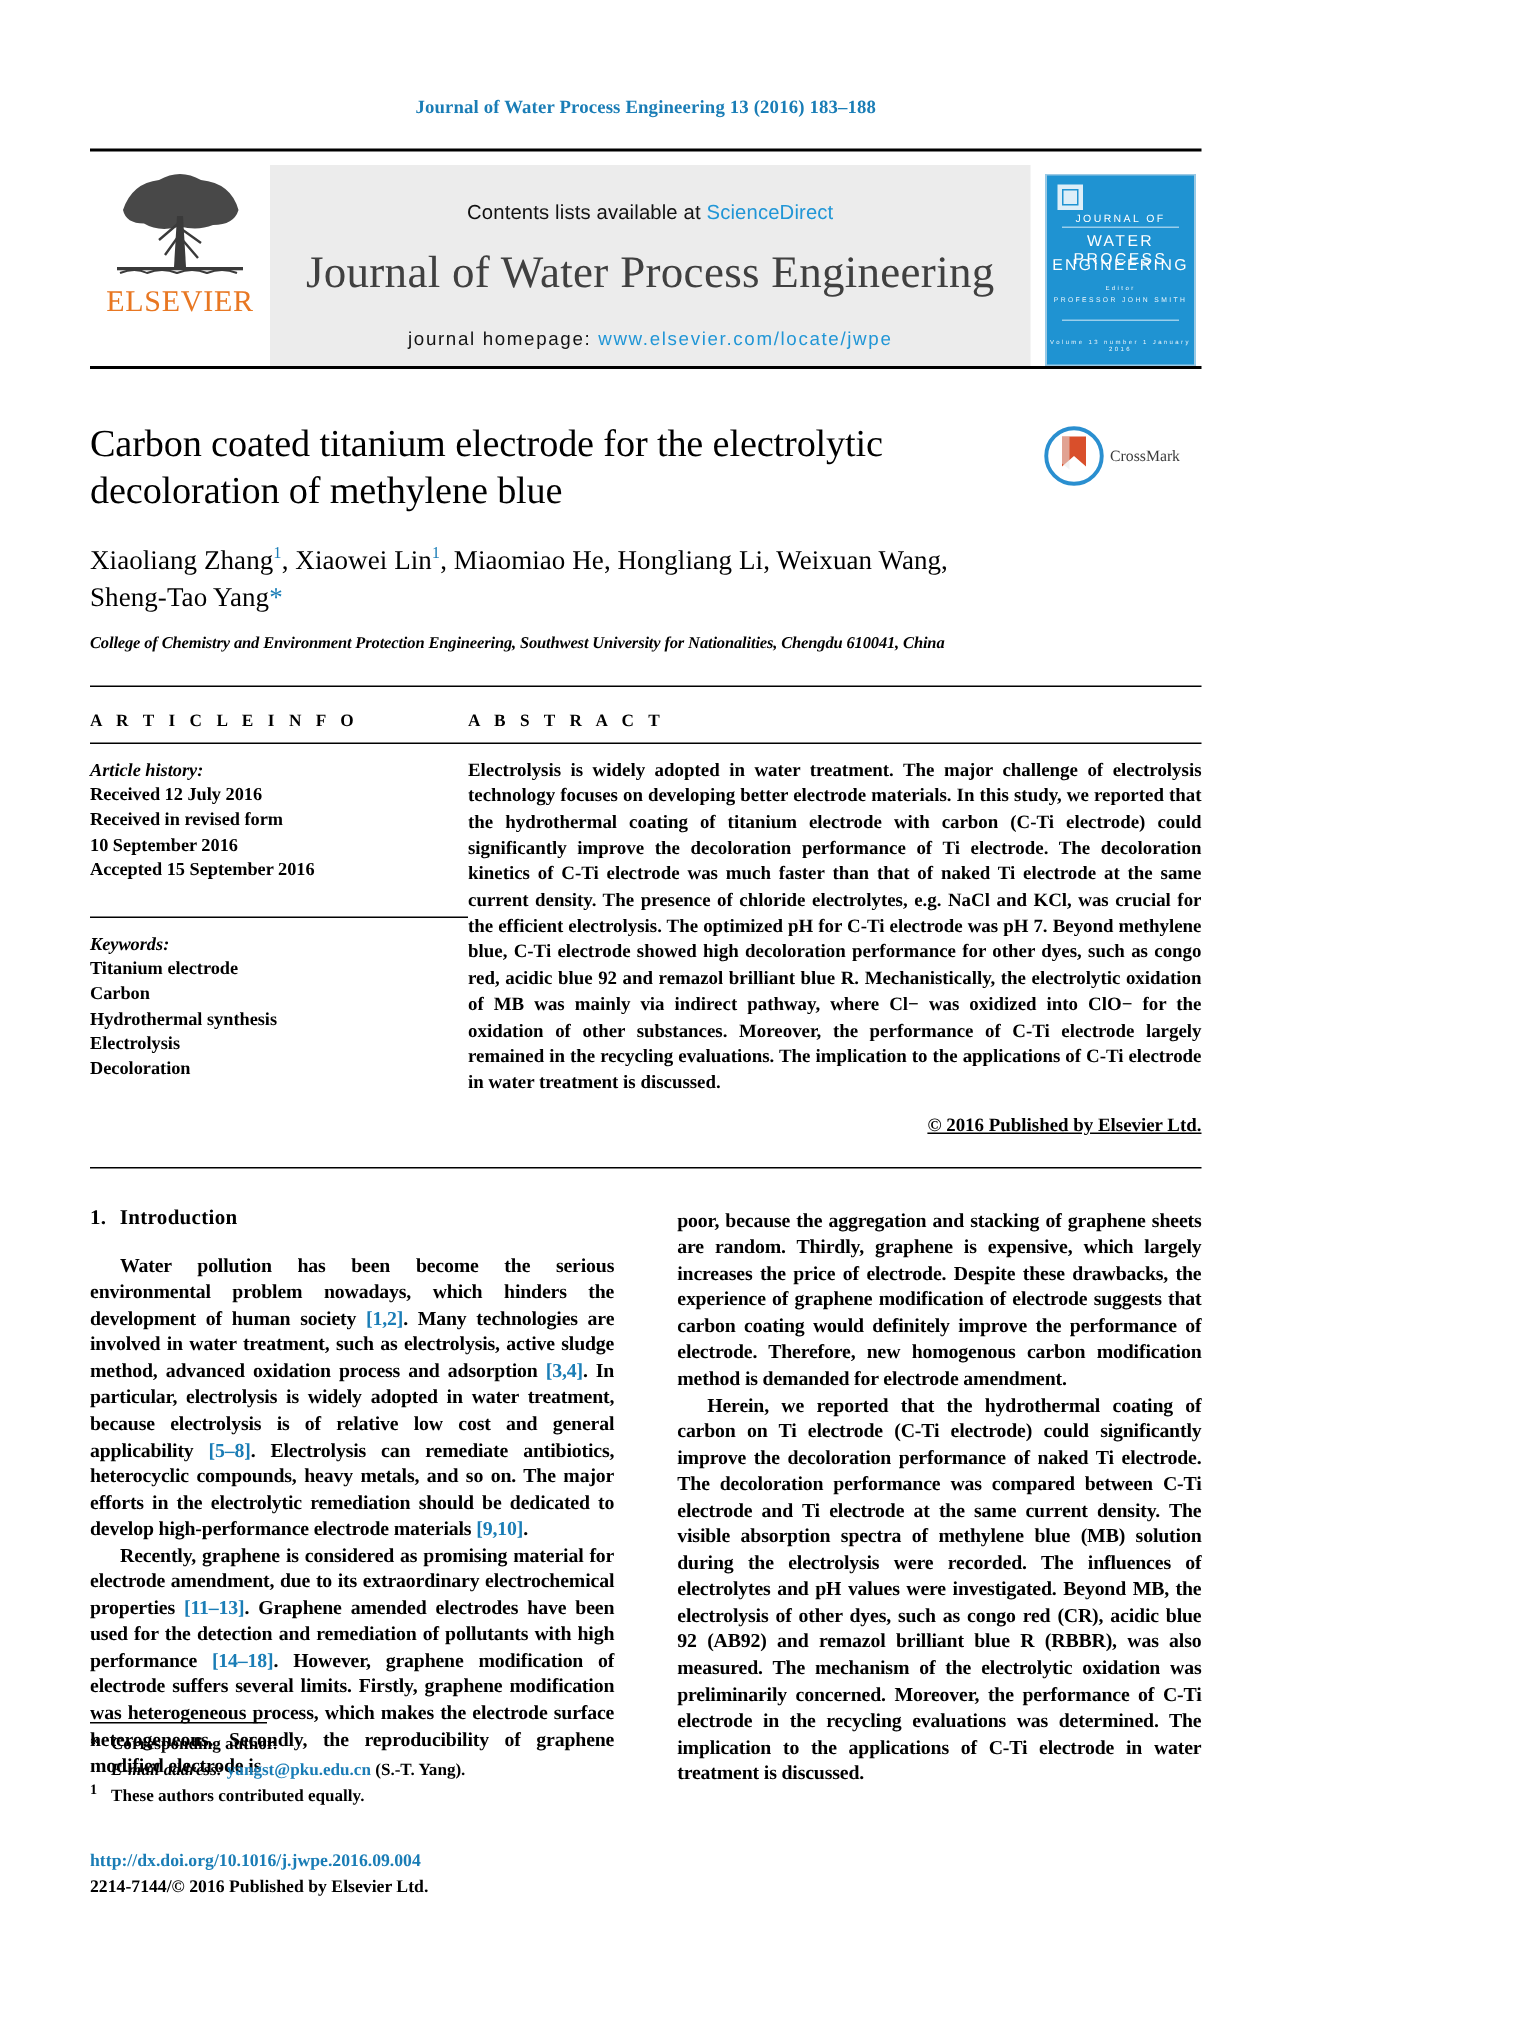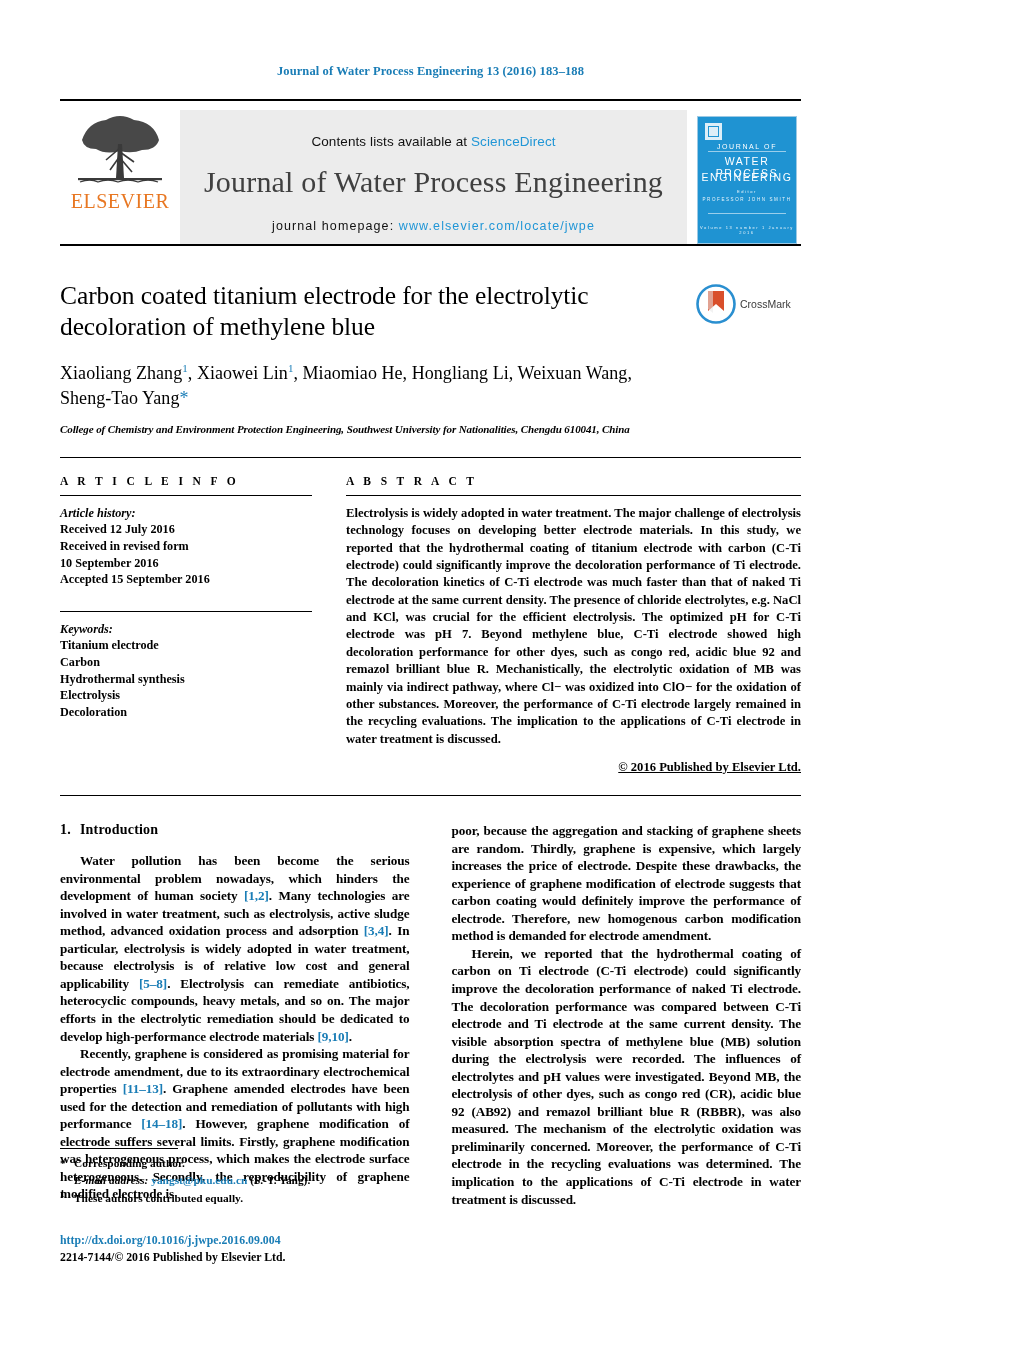--- a/index.html
+++ b/index.html
@@ -172,34 +172,33 @@
   }
   .crossmark {
     flex: 0 0 105px;
     width: 105px;
     display: flex;
     align-items: center;
     gap: 4px;
     padding-top: 4px;
   }
   .cm-label {
-    font-family: Liberation Sans, sans-serif;
+    font-family: Liberation Serif, serif;
     font-size: 10.5px;
     color: #3b3b3b;
   }
 
   
   .info-rule-top {
     margin: 22px 60px 0 60px;
     border-bottom: 1.6px solid #000;
   }
   .info-row {
     margin: 17px 60px 0 60px;
     display: flex;
-    gap: 34px;
   }
   .col-info { flex: 0 0 252px; width: 252px; }
   .col-abs  { flex: 1 1 auto; }
   .sec-head {
     font-size: 11.5px;
     font-weight: bold;
     letter-spacing: 3.4px;
     font-family: "Liberation Serif", serif;
   }
   .sec-rule {

